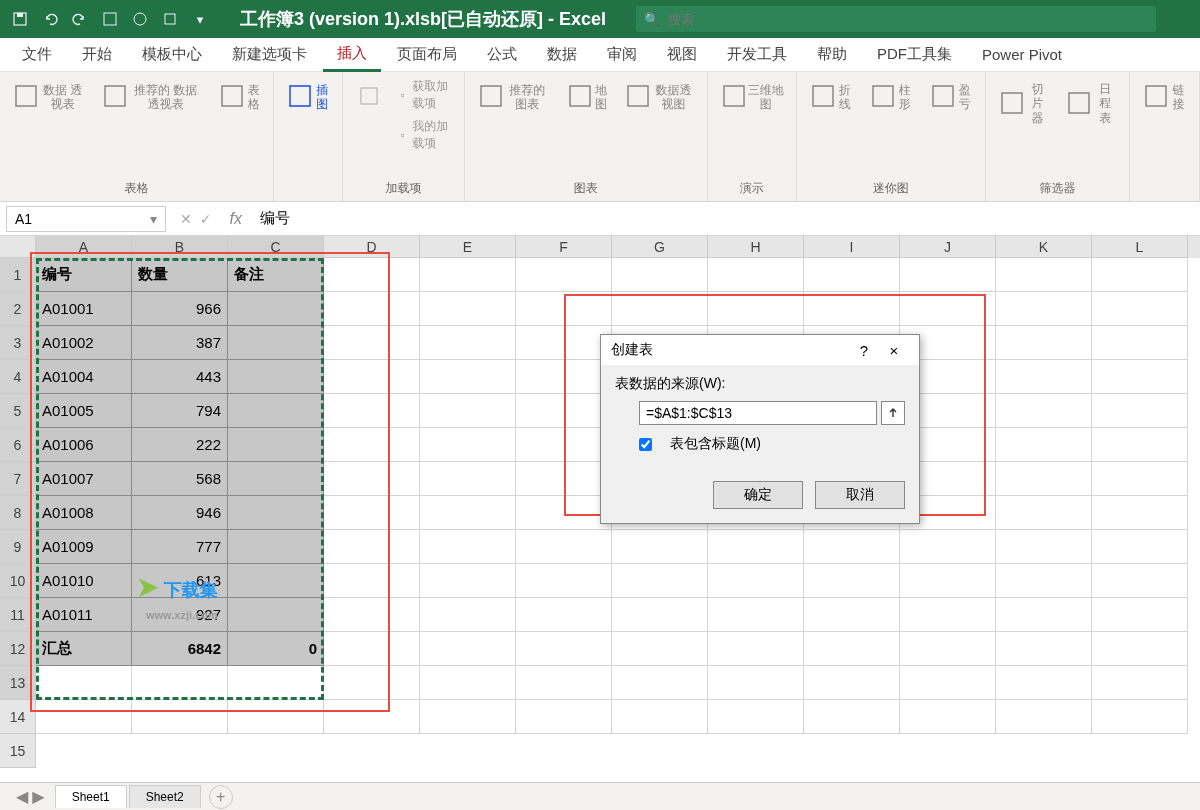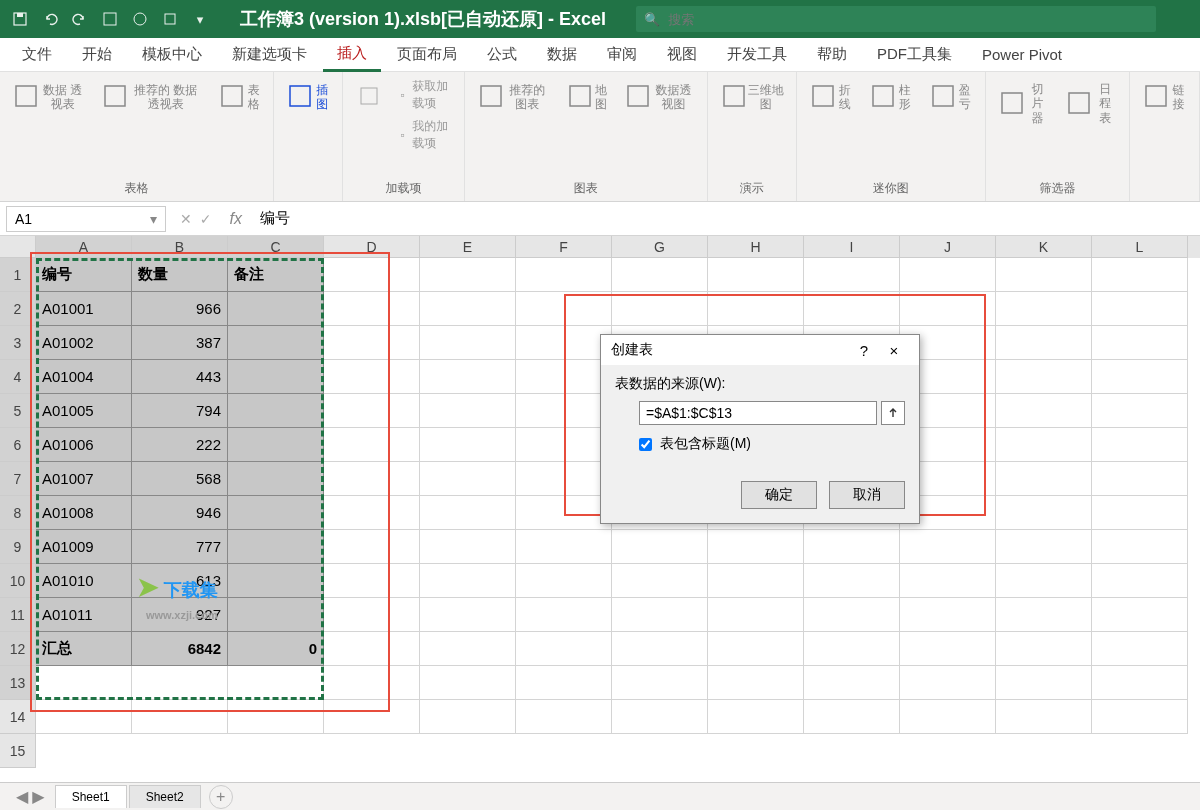--- a/index.html
+++ b/index.html
@@ -63,23 +63,23 @@
 
 
 .dialog { position: absolute; background: #f0f0f0; border: 1px solid #888; box-shadow: 2px 2px 8px rgba(0,0,0,0.3); width: 320px; }
 .dialog-title { display: flex; align-items: center; padding: 6px 10px; font-size: 14px; background: #fff; }
 .dialog-title .spacer { flex: 1; }
 .dialog-title .dlg-btn { width: 30px; text-align: center; font-size: 15px; cursor: pointer; }
 .dialog-body { padding: 10px 14px; font-size: 14px; background: #f0f0f0; }
 .dialog-body .field-row { display: flex; align-items: center; margin: 8px 0; }
 .dialog-body input[type=text] { flex: 1; border: 1px solid #888; padding: 3px 6px; font-size: 14px; background: #fff; }
 .range-btn { width: 24px; height: 24px; border: 1px solid #888; margin-left: 4px; display: flex; align-items: center; justify-content: center; background: #fff; }
-.dialog-body label { display: flex; align-items: center; gap: 8px; margin: 10px 0 10px 24px; }
+.dialog-body label { display: flex; align-items: center; gap: 18px; margin: 10px 0 10px 24px; }
 .dialog-buttons { display: flex; justify-content: flex-end; gap: 12px; padding: 8px 14px 14px; }
-.dialog-buttons button { width: 76px; height: 28px; border: 1px solid #888; background: #e1e1e1; font-size: 14px; cursor: pointer; }
+.dialog-buttons button { width: 90px; height: 28px; border: 1px solid #888; background: #e1e1e1; font-size: 14px; cursor: pointer; }
 
 
 .sheet-tabs { position: absolute; bottom: 0; left: 0; right: 0; height: 28px; background: #f3f2f1; border-top: 1px solid #ccc; display: flex; align-items: center; padding: 0 6px; }
 .sheet-nav { display: flex; gap: 4px; color: #888; padding: 0 10px; }
 .sheet-tab { padding: 4px 16px; font-size: 12px; background: #fff; border: 1px solid #ccc; border-bottom: none; margin-right: 2px; cursor: pointer; }
 .sheet-tab.inactive { background: #e6e6e6; }
 .sheet-add { width: 24px; height: 24px; border: 1px solid #ccc; border-radius: 50%; display: flex; align-items: center; justify-content: center; margin-left: 6px; color: #888; }
 
 
 .watermark { position: absolute; font-size: 18px; font-weight: bold; pointer-events: none; }

